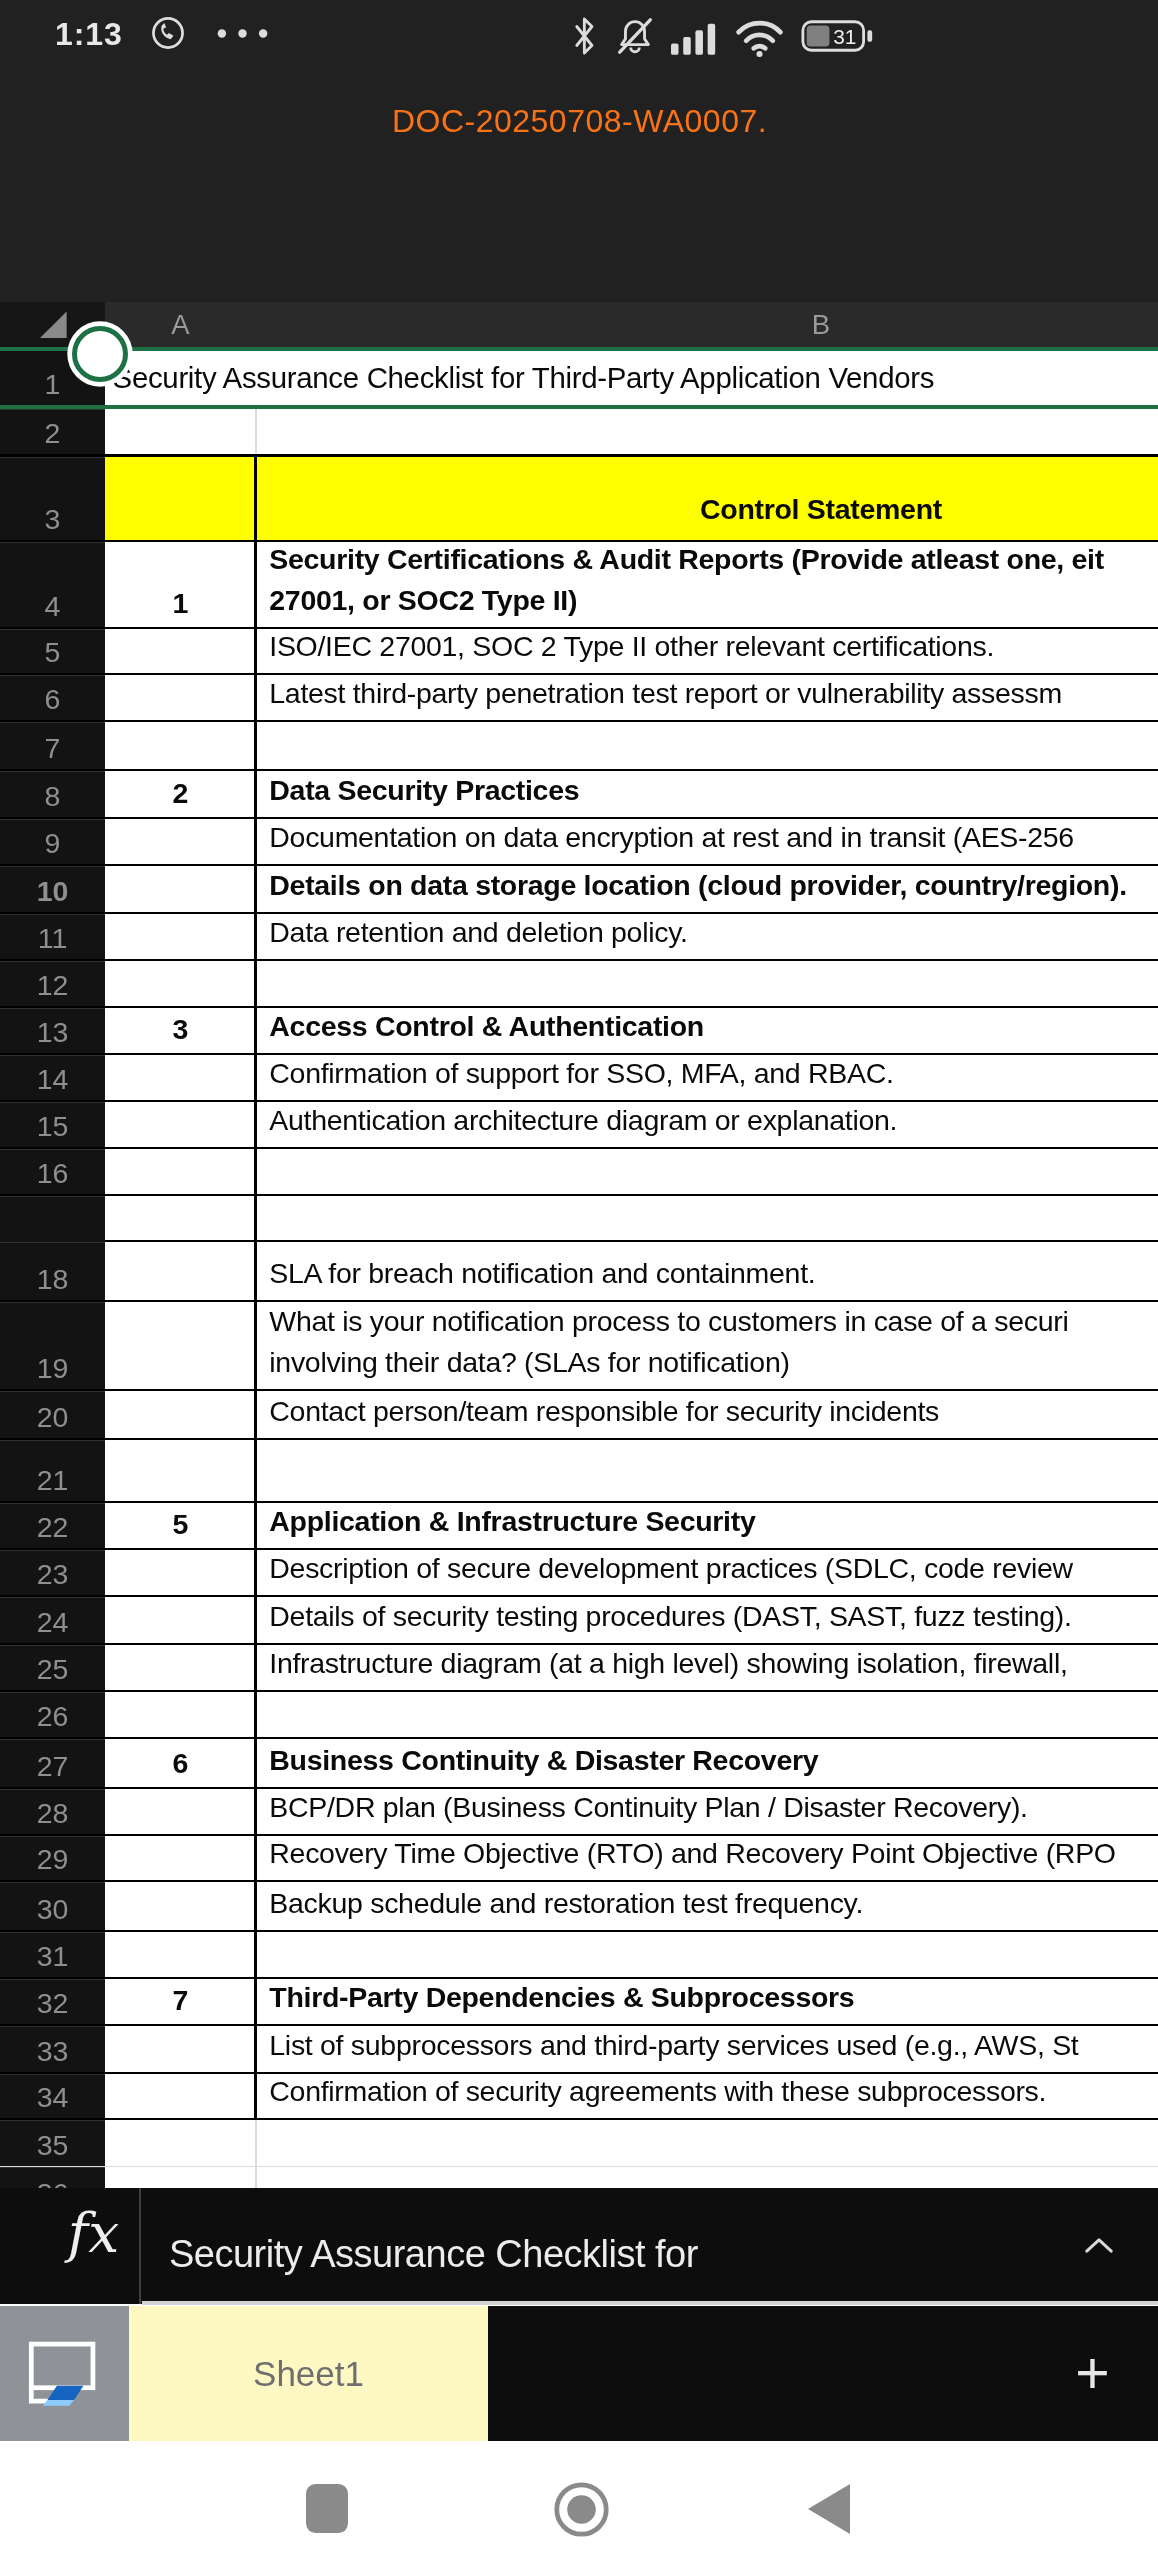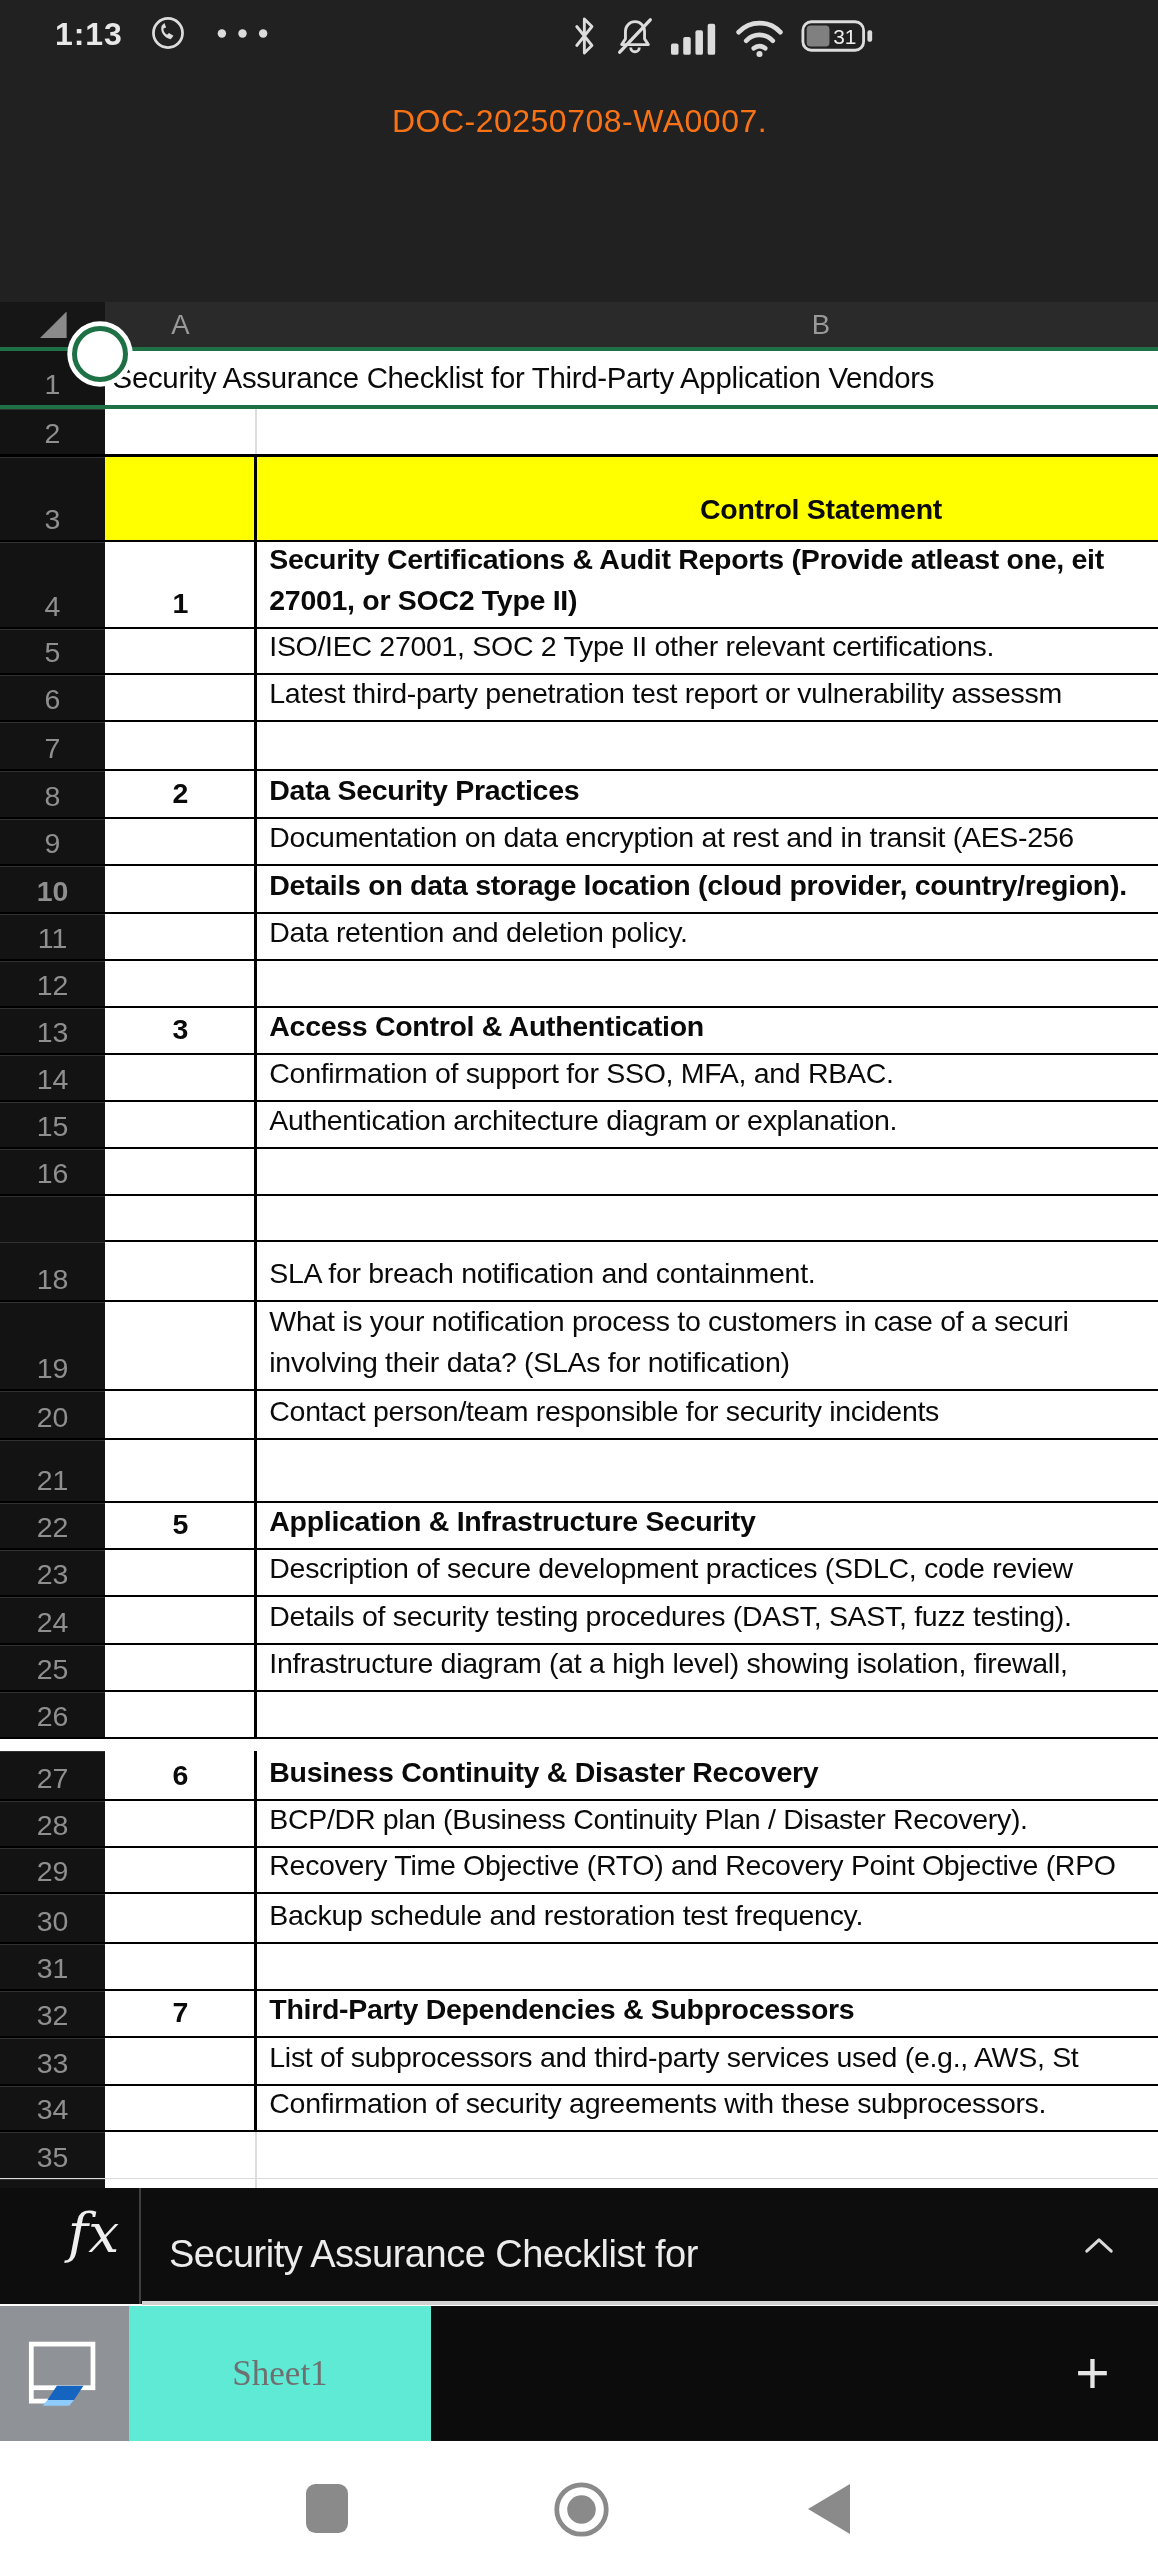--- a/index.html
+++ b/index.html
@@ -58,22 +58,22 @@
   #fx-label{position:absolute;left:49px;top:13.3px;width:89px;text-align:center;color:#efefef;
             font-family:"DejaVu Serif",serif;font-style:italic;font-size:55px;}
   #fx-divider{position:absolute;left:139px;top:0;width:1.9px;height:116px;background:#3f3f3f;}
   #fx-value{position:absolute;left:169px;top:8px;height:98px;line-height:116px;color:#ececec;
             font-size:38px;white-space:nowrap;letter-spacing:-0.5px;}
   #fx-collapse{position:absolute;left:1083px;top:49px;}
   #fx-underline{position:absolute;left:142px;top:2301px;width:1016px;height:3.8px;background:#d2d2d2;}
   
   #sheet-bar{position:absolute;left:0;top:2306px;width:1159px;height:135px;background:#0c0c0c;}
   #sheet-switcher{position:absolute;left:0;top:0;width:129px;height:135px;background:#8f9296;}
-  #sheet-tab{position:absolute;left:129px;top:0;width:302px;height:135px;background:#5eead4;
-             display:flex;align-items:center;justify-content:center;color:#6f6f6f;font-size:35px;font-family:Liberation Serif, serif;}
+  #sheet-tab{position:absolute;left:129px;top:0;width:359px;height:135px;background:#fef9c3;
+             display:flex;align-items:center;justify-content:center;color:#6f6f6f;font-size:35px;}
   #add-sheet{position:absolute;left:1062px;top:32px;width:61px;height:70px;display:flex;
              align-items:center;justify-content:center;color:#e6e6e6;font-size:59px;font-weight:200;}
   
   #nav-bar{position:absolute;left:0;top:2441px;width:1159px;height:135px;background:#fff;}
   #nav-recents{position:absolute;left:306px;top:43px;width:42px;height:49px;border-radius:9.5px;background:#8a8a8a;}
   #nav-home{position:absolute;left:552px;top:39px;}
   #nav-back{position:absolute;left:808px;top:43px;width:0;height:0;
             border-top:25px solid transparent;border-bottom:25px solid transparent;
             border-right:42px solid #8a8a8a;}
 </style>
@@ -409,21 +409,21 @@
         <div class="vline"></div>
       </div>
       <div class="grid-row row-item" style="height: 47px;">
         <div class="gutter">26</div>
         <div class="cell-a"></div>
         <div class="cell-b">
           <div class="txt"></div>
         </div>
         <div class="vline"></div>
       </div>
-      <div class="grid-row row-section" style="height: 50px; margin-top: 12px;">
+      <div class="grid-row row-section" style="height: 50px;">
         <div class="gutter">27</div>
         <div class="cell-a">6</div>
         <div class="cell-b">
           <div class="txt">Business Continuity &amp; Disaster Recovery</div>
         </div>
         <div class="vline"></div>
       </div>
       <div class="grid-row row-item" style="height: 47px;">
         <div class="gutter">28</div>
         <div class="cell-a"></div>

